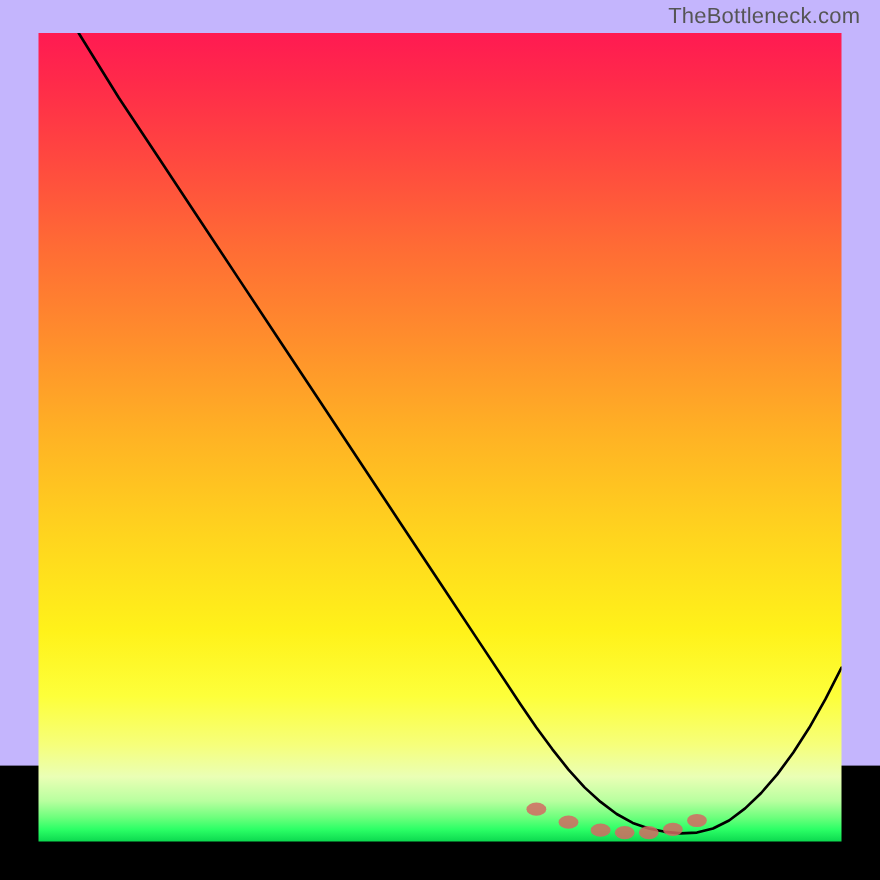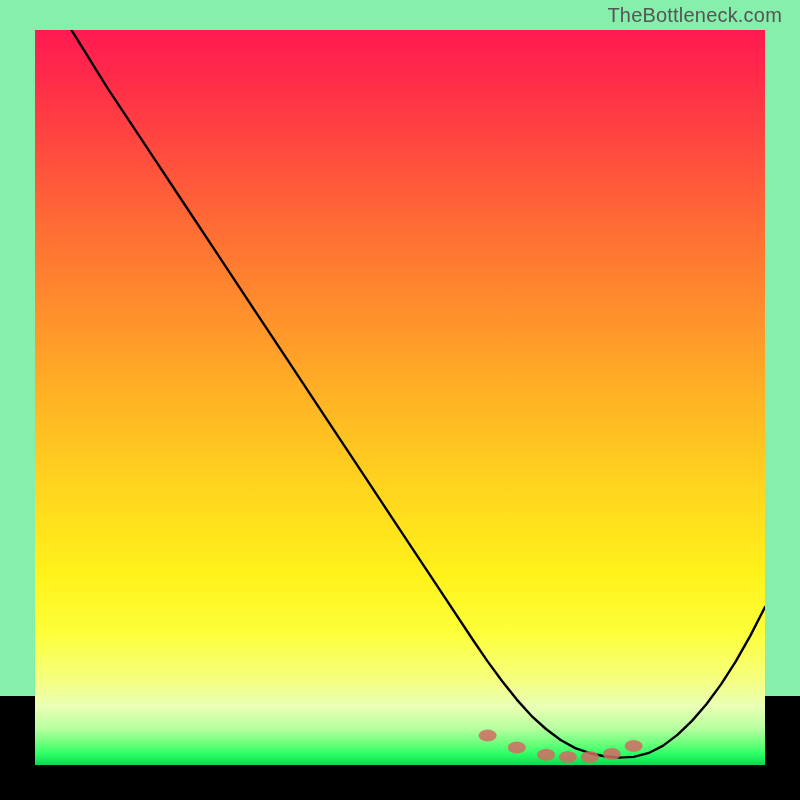--- a/index.html
+++ b/index.html
@@ -8,21 +8,21 @@
     width: 800px;
     height: 800px;
     background: #000;
     overflow: hidden;
     font-family: Arial, Helvetica, sans-serif;
   }
   .stage {
     position: relative;
     width: 800px;
     height: 696px;
-    background: #86efac;
+    background: #c4b5fd;
   }
   .watermark {
     position: absolute;
     top: 4px;
     right: 18px;
     color: #555;
     font-size: 20px;
     letter-spacing: 0.2px;
     user-select: none;
   }

